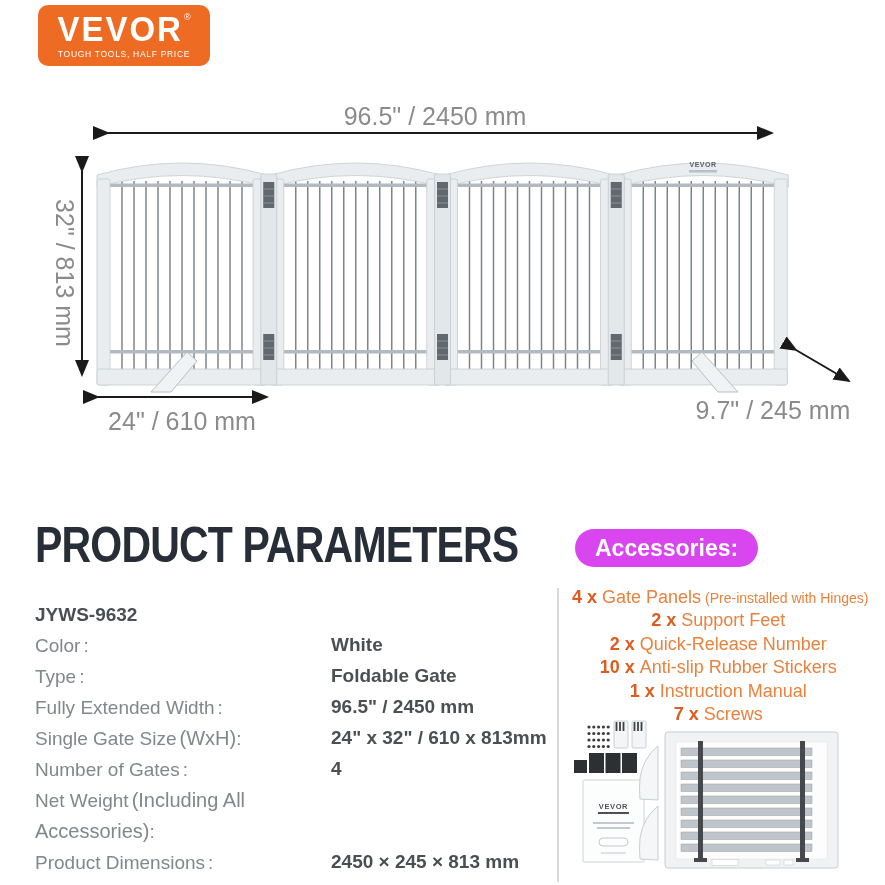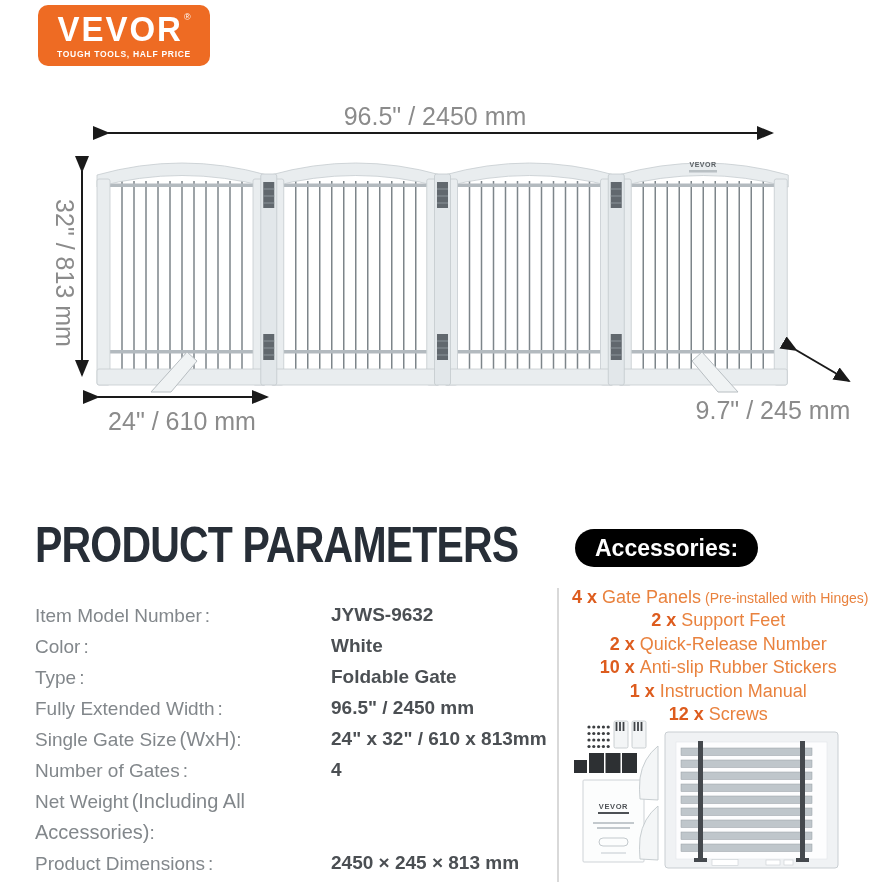--- a/index.html
+++ b/index.html
@@ -6,41 +6,41 @@
   .page{position:relative;width:885px;height:885px;background:#ffffff;overflow:hidden;
         font-family:"Liberation Sans",sans-serif;}
 
   
   .logo{position:absolute;left:38px;top:5px;width:172px;height:61px;background:#ee6b23;
         border-radius:10px;display:flex;flex-direction:column;align-items:center;
         justify-content:center;color:#ffffff;}
   .logo-main{display:flex;align-items:flex-start;line-height:1;}
   .logo-word{font-size:33px;font-weight:bold;letter-spacing:2px;transform:scaleY(1.05);}
   .logo-reg{font-size:9px;margin-top:1px;margin-left:1px;}
-  .logo-tag{font-size:8.5px;font-weight:bold;letter-spacing:0.7px;margin-top:4px;white-space:nowrap;}
+  .logo-tag{font-size:8.5px;font-weight:normal;letter-spacing:0.7px;margin-top:4px;white-space:nowrap;}
 
   
   .diagram{position:absolute;left:30px;top:95px;}
   .diagram text,.acc-img text{font-family:"Liberation Sans",sans-serif;}
   .dim{font-size:25px;fill:#8b8b8b;}
 
   
   .pp-title{position:absolute;left:35px;top:516px;font-size:50px;font-weight:bold;
             color:#272e37;letter-spacing:-1px;white-space:nowrap;
             transform:scaleX(0.82);transform-origin:left center;}
   .params{position:absolute;left:35px;top:600px;width:528px;}
   .param-row{display:flex;font-size:19px;line-height:30px;min-height:30px;}
   .param-label{width:296px;flex-shrink:0;color:#82878b;}
   .param-label .sm{font-size:20px;margin-left:3px;}
   .param-value{color:#4b4f53;font-weight:bold;white-space:nowrap;}
 
   
   .divider{position:absolute;left:557px;top:588px;width:2px;height:294px;background:#d9d9d9;}
   .acc-badge{position:absolute;left:575px;top:529px;height:38px;padding:0 20px;
-             background:#000000;border-radius:19px;color:#ffffff;font-weight:bold;
+             background:#d946ef;border-radius:19px;color:#ffffff;font-weight:bold;
              font-size:23px;line-height:38px;white-space:nowrap;}
   .acc-list{position:absolute;left:572px;top:586px;text-align:center;}
   .acc-item{font-size:18px;line-height:22.4px;color:#e9823e;white-space:nowrap;}
   .acc-item .qty{font-weight:bold;color:#dd5c1e;}
   .acc-item .name{margin-left:5px;}
   .acc-item .note{font-size:14px;margin-left:4px;}
   .acc-img{position:absolute;left:560px;top:712px;}
 </style>
 </head>
 <body>
@@ -103,21 +103,20 @@
     <text class="dim" x="405" y="30" text-anchor="middle">96.5" / 2450 mm</text>
     <text class="dim" transform="translate(26,178) rotate(90)" text-anchor="middle">32" / 813 mm</text>
     <text class="dim" x="152" y="335" text-anchor="middle">24" / 610 mm</text>
     <text class="dim" x="743" y="324" text-anchor="middle">9.7" / 245 mm</text>
   </svg>
 
   <div class="pp-title">PRODUCT PARAMETERS</div>
 
   <div class="params">
     <div class="param-row">
-      <div class="param-label"><span>Item Model Number</span><span class="sm"></span><span>:</span></div>
       <div class="param-value">
           <div>JYWS-9632</div>
           <div></div>
         </div>
     </div>
     <div class="param-row">
       <div class="param-label"><span>Color</span><span class="sm"></span><span>:</span></div>
       <div class="param-value">
           <div>White</div>
           <div></div>
@@ -166,21 +165,21 @@
 
   <div class="acc-badge">
     <span>Accessories:</span>
   </div>
   <div class="acc-list">
     <div class="acc-item"><span class="qty">4 x</span><span class="name">Gate Panels</span><span class="note">(Pre-installed with Hinges)</span></div>
     <div class="acc-item"><span class="qty">2 x</span><span class="name">Support Feet</span><span class="note"></span></div>
     <div class="acc-item"><span class="qty">2 x</span><span class="name">Quick-Release Number</span><span class="note"></span></div>
     <div class="acc-item"><span class="qty">10 x</span><span class="name">Anti-slip Rubber Stickers</span><span class="note"></span></div>
     <div class="acc-item"><span class="qty">1 x</span><span class="name">Instruction Manual</span><span class="note"></span></div>
-    <div class="acc-item"><span class="qty">12 x</span><span class="name">Screws</span><span class="note"></span></div>
+    <div class="acc-item"><span class="qty">7 x</span><span class="name">Screws</span><span class="note"></span></div>
   </div>
 
   <svg class="acc-img" width="320" height="172" viewBox="0 0 320 172">
 
     <g fill="#3b3e41">
       <circle cx="29" cy="15" r="1.6"></circle>
         <circle cx="33.8" cy="15" r="1.6"></circle>
         <circle cx="38.6" cy="15" r="1.6"></circle>
         <circle cx="43.4" cy="15" r="1.6"></circle>
         <circle cx="48.2" cy="15" r="1.6"></circle>

